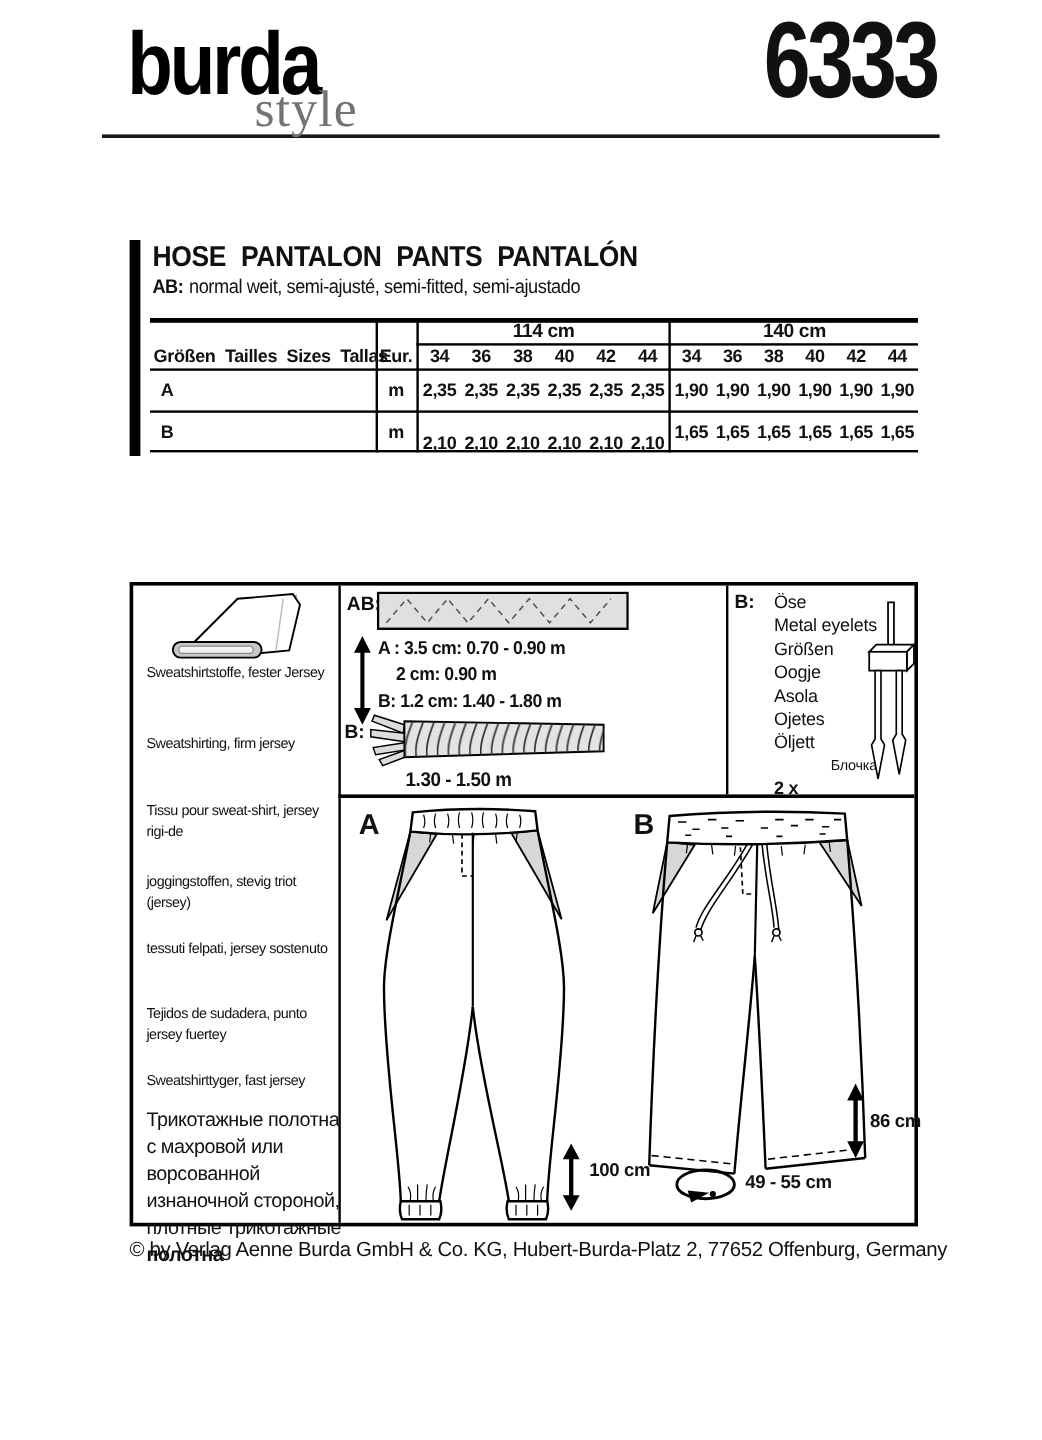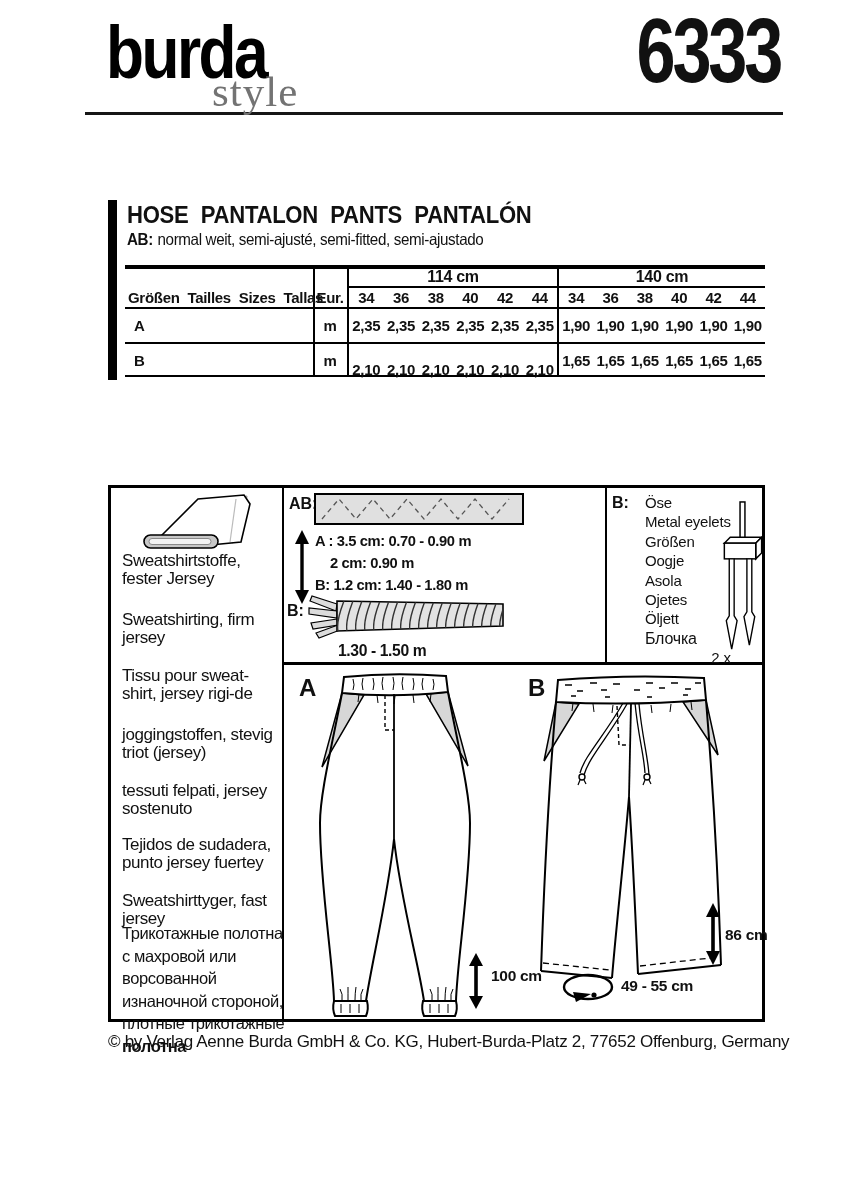--- a/index.html
+++ b/index.html
@@ -30,27 +30,27 @@
   
   #yardage { left:125px; top:265px; width:640px; height:112px; font-weight:700; font-size:15px; letter-spacing:-0.3px; }
   .tline { position:absolute; background:#000; }
   .tcell { position:absolute; white-space:nowrap; }
   .cellrow { position:absolute; display:flex; }
   .cellrow span { flex:1; text-align:center; }
 
   
   #panel { left:108px; top:485px; width:657px; height:537px; border:3px solid #000; box-sizing:border-box; }
   .pline { position:absolute; background:#000; }
-  .fab { position:absolute; left:11px; width:160px; font-size:17px; letter-spacing:-0.4px; line-height:17.5px; }
+  .fab { position:absolute; left:11px; width:160px; font-size:12px; letter-spacing:-0.4px; line-height:17.5px; }
   #fab-ru { width:172px; font-size:16.5px; line-height:22.5px; letter-spacing:-0.4px; }
   .nlabel { position:absolute; font-weight:700; font-size:16px; }
   .nline  { position:absolute; font-weight:700; font-size:15.5px; letter-spacing:-0.4px; white-space:nowrap;
             transform:scaleX(0.95); transform-origin:left top; }
   #eyelet-list { position:absolute; left:534px; top:5px; font-size:15px; line-height:19.4px; letter-spacing:-0.2px; }
-  #eyelet-qty { font-weight:400;text-align:right; }
+  #eyelet-qty { font-weight:700; }
   .viewlabel { position:absolute; font-weight:700; font-size:24px; }
   .measure { position:absolute; font-weight:700; font-size:15.5px; white-space:nowrap; letter-spacing:-0.3px; }
 
   
   #footer { left:108px; top:1032px; width:657px; text-align:center; font-size:17px; letter-spacing:-0.3px; white-space:nowrap; }
 </style>
 </head>
 <body>
 
 <div class="abs" id="header-rule"></div>
@@ -192,21 +192,21 @@
 
   <div class="nlabel" style="left:501px;top:6px;">B:</div>
   <div id="eyelet-list">
     <div>Öse</div>
     <div>Metal eyelets</div>
     <div>Größen</div>
     <div>Oogje</div>
     <div>Asola</div>
     <div>Ojetes</div>
     <div>Öljett</div>
-    <div style="font-size:16px;">Блочка</div>
+    <div style="font-size:12px;text-align:right;">Блочка</div>
     <div id="eyelet-qty">2 x</div>
   </div>
   <svg class="abs" style="left:605px;top:12px;" width="52" height="155" viewBox="0 0 52 158">
     <rect x="24" y="2" width="5" height="40" fill="#fff" stroke="#000" stroke-width="1.5"></rect>
     <path d="M8,44 L14,38 L46,38 L40,44 Z" fill="#fff" stroke="#000" stroke-width="1.5"></path>
     <path d="M40,44 L46,38 L46,54 L40,60 Z" fill="#fff" stroke="#000" stroke-width="1.5"></path>
     <rect x="8" y="44" width="32" height="16" fill="#fff" stroke="#000" stroke-width="1.5"></rect>
     <path d="M13,60 L13,118 L10,123 L15.5,152 L21,123 L18,118 L18,60 Z" fill="#fff" stroke="#000" stroke-width="1.4"></path>
     <path d="M31,60 L31,114 L28,119 L33.5,148 L39,119 L36,114 L36,60 Z" fill="#fff" stroke="#000" stroke-width="1.4"></path>
   </svg>

